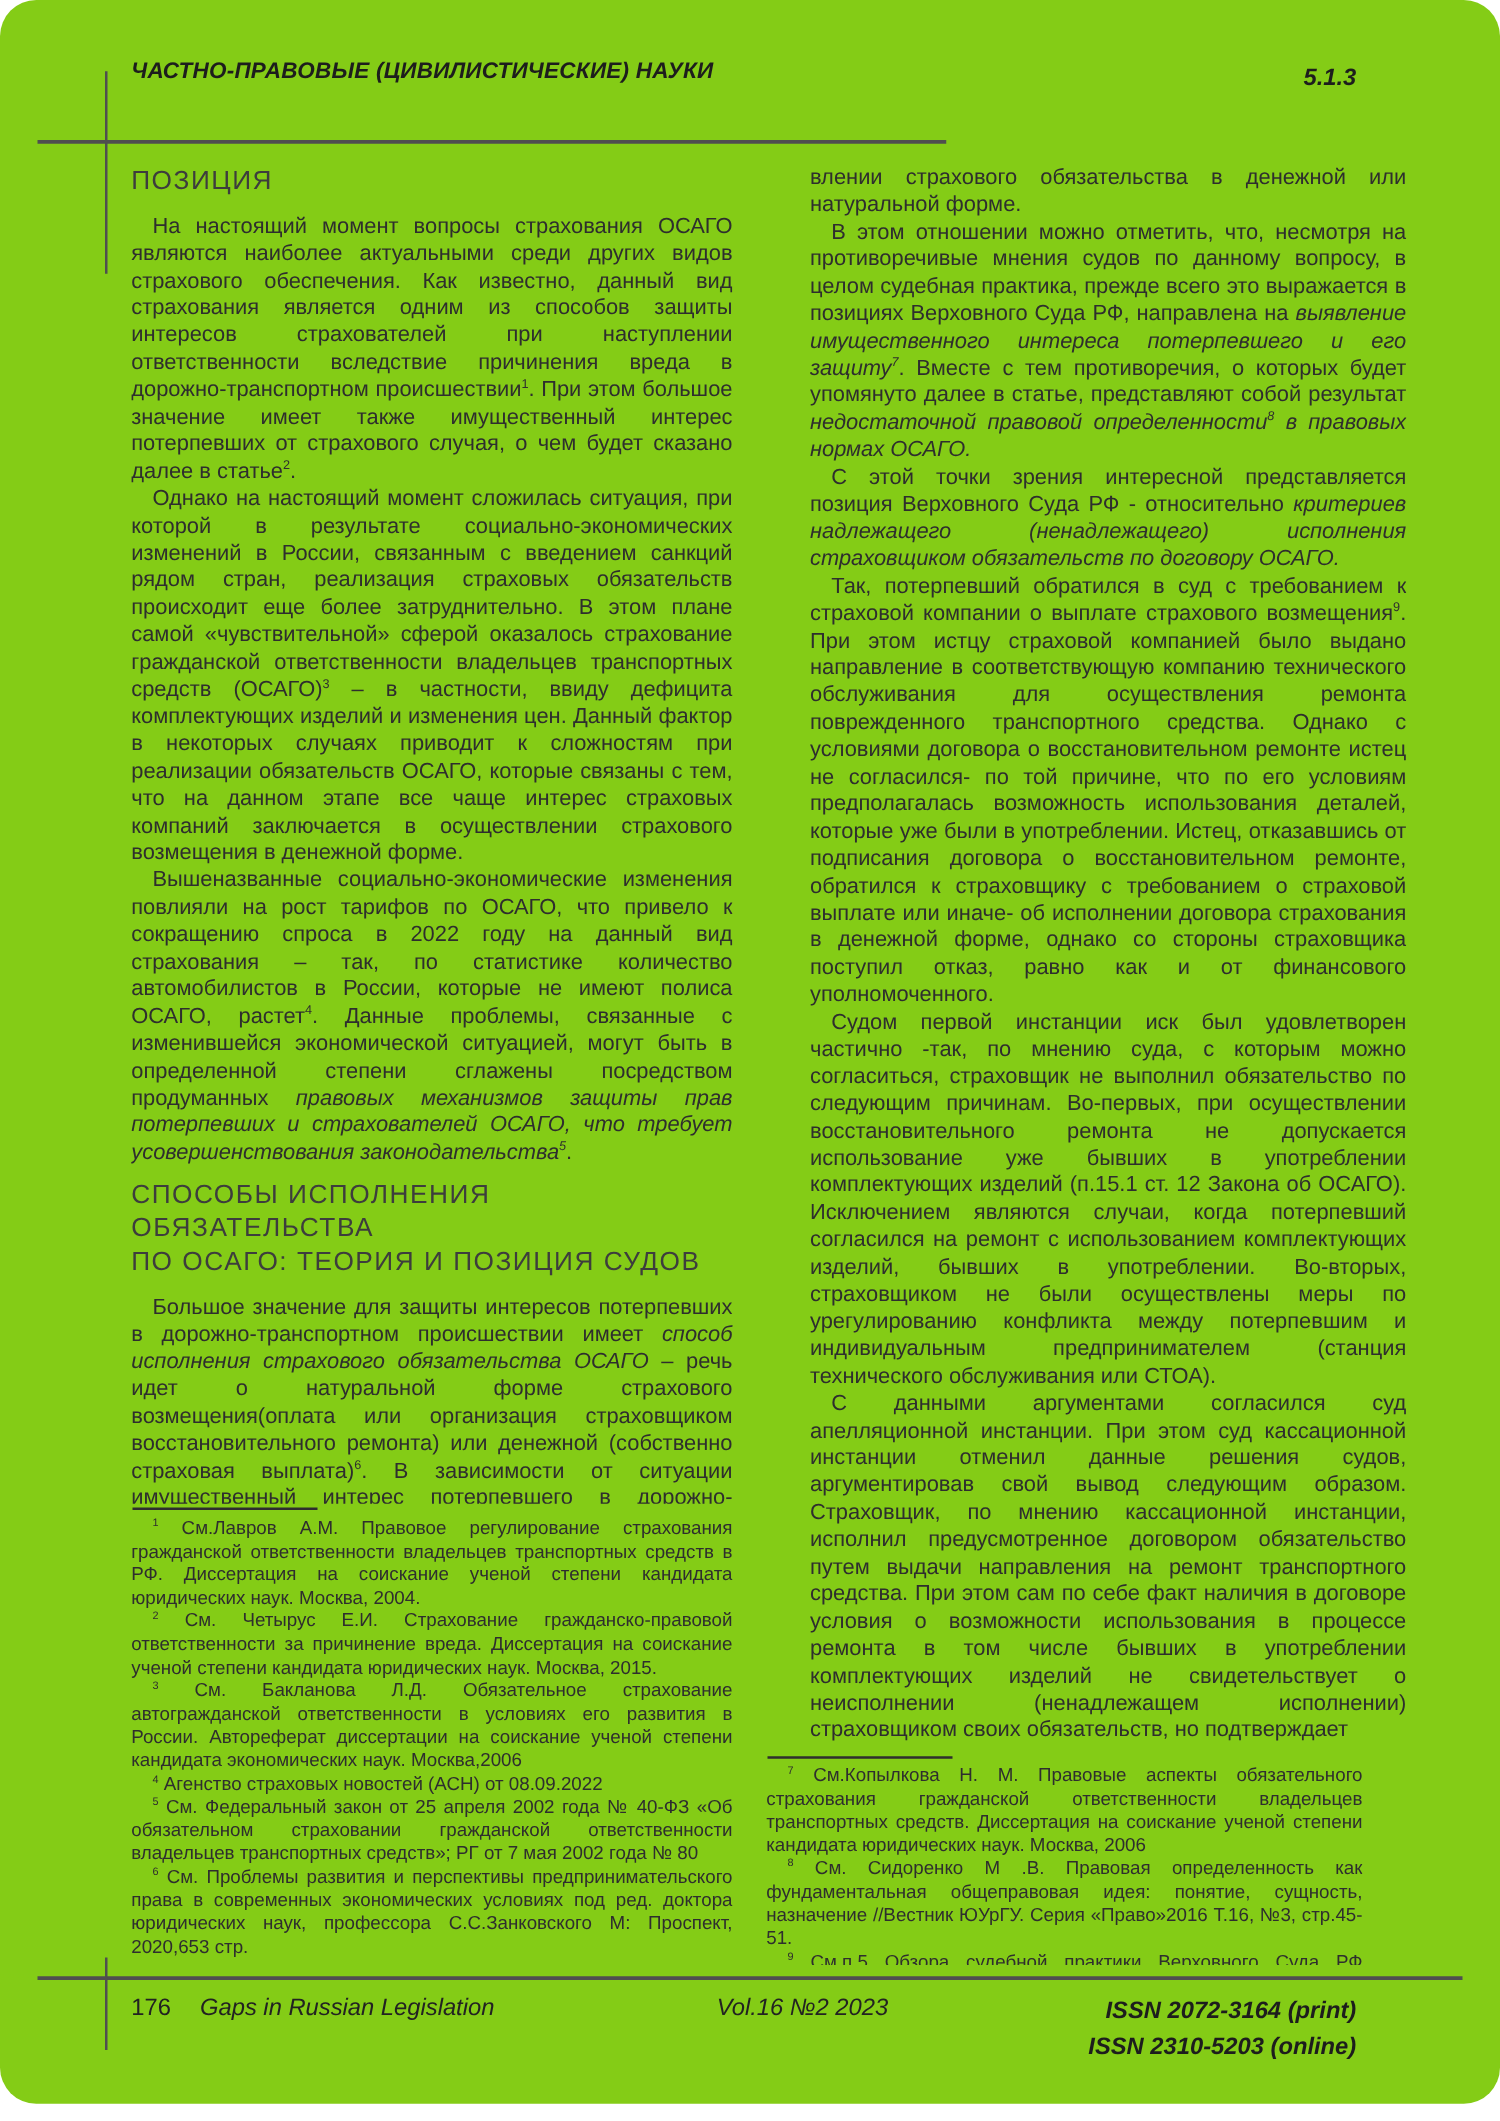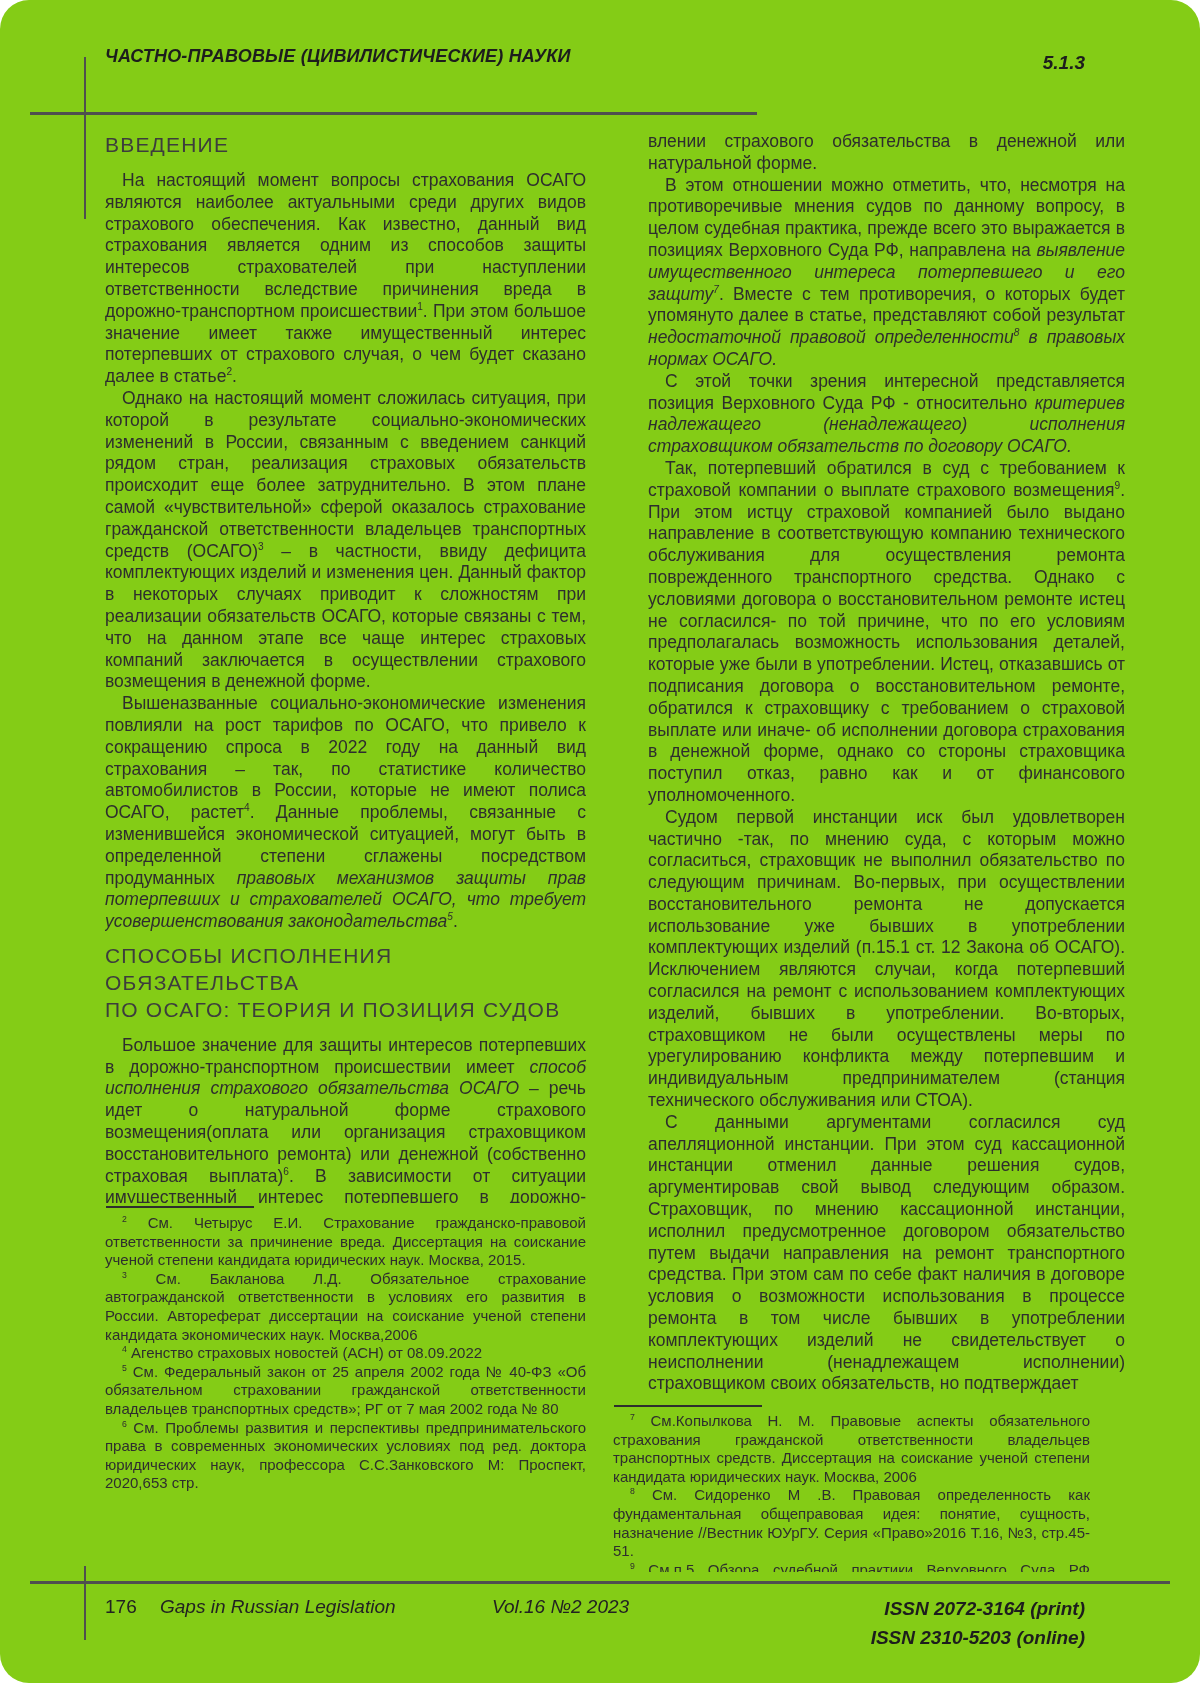--- a/index.html
+++ b/index.html
@@ -51,56 +51,57 @@
   }
   .footnotes-left{left:105px;top:1214px;width:481px;height:362px;}
   .footnotes-right{left:613px;top:1412px;width:477px;height:160px;}
   .footnote{margin:0;text-indent:17px;}
 
   
   .rule-h-bottom{position:absolute;left:30px;top:1581px;width:1140px;height:3px;background:#4f4f4f;}
   .rule-v-bottom{position:absolute;left:84px;top:1566px;width:2px;height:74px;background:#4f4f4f;}
   .footer-page{position:absolute;left:105px;top:1596px;font-size:19px;color:#222;}
   .footer-journal{position:absolute;left:160px;top:1596px;font-size:19px;font-style:italic;color:#222;}
-  .footer-volume{position:absolute;left:492px;width:300px;top:1596px;text-align:left;
+  .footer-volume{position:absolute;left:492px;width:300px;top:1596px;text-align:center;
     font-size:19px;font-style:italic;color:#222;}
   .footer-issn{position:absolute;right:115px;top:1594px;text-align:right;
     font-size:19px;font-style:italic;font-weight:bold;line-height:29px;color:#1d1d1d;}
 </style>
 </head>
 <body>
 
 <div class="page">
 
   <div class="rule-v-top"></div>
   <div class="rule-h-top"></div>
   <div class="header-title">
     <div>ЧАСТНО-ПРАВОВЫЕ (ЦИВИЛИСТИЧЕСКИЕ) НАУКИ</div>
   </div>
   <div class="section-code">5.1.3</div>
 
   <div class="col col-left">
-      <div class="doc-heading">ВВЕДЕНИЕ</div>
+      <div class="doc-heading">ПОЗИЦИЯ</div>
       <p class="body-p"><span>На настоящий момент вопросы страхования ОСАГО являются наиболее актуальными среди других видов страхового обеспечения. Как известно, данный вид страхования является одним из способов защиты интересов страхователей при наступлении ответственности вследствие причинения вреда в дорожно-транспортном происшествии</span><span><sup>1</sup></span><span>. При этом большое значение имеет также имущественный интерес потерпевших от страхового случая, о чем будет сказано далее в статье</span><span><sup>2</sup></span><span>.</span></p>
       <p class="body-p"><span>Однако на настоящий момент сложилась ситуация, при которой в результате социально-экономических изменений в России, связанным с введением санкций рядом стран, реализация страховых обязательств происходит еще более затруднительно. В этом плане самой «чувствительной» сферой оказалось страхование гражданской ответственности владельцев транспортных средств (ОСАГО)</span><span><sup>3</sup></span><span> – в частности, ввиду дефицита комплектующих изделий и изменения цен. Данный фактор в некоторых случаях приводит к сложностям при реализации обязательств ОСАГО, которые связаны с тем, что на данном этапе все чаще интерес страховых компаний заключается в осуществлении страхового возмещения в денежной форме.</span></p>
       <p class="body-p"><span>Вышеназванные социально-экономические изменения повлияли на рост тарифов по ОСАГО, что привело к сокращению спроса в 2022 году на данный вид страхования – так, по статистике количество автомобилистов в России, которые не имеют полиса ОСАГО, растет</span><span><sup>4</sup></span><span>. Данные проблемы, связанные с изменившейся экономической ситуацией, могут быть в определенной степени сглажены посредством продуманных </span><i>правовых механизмов защиты прав потерпевших и страхователей ОСАГО, что требует усовершенствования законодательства</i><i><sup>5</sup></i><span>.</span></p>
       <div class="doc-heading spaced">СПОСОБЫ ИСПОЛНЕНИЯ ОБЯЗАТЕЛЬСТВА<br>ПО ОСАГО: ТЕОРИЯ И ПОЗИЦИЯ СУДОВ</div>
       <p class="body-p"><span>Большое значение для защиты интересов потерпевших в дорожно-транспортном происшествии имеет </span><i>способ исполнения страхового обязательства ОСАГО</i><span> – речь идет о натуральной форме страхового возмещения(оплата или организация страховщиком восстановительного ремонта) или денежной (собственно страховая выплата)</span><span><sup>6</sup></span><span>. В зависимости от ситуации имущественный интерес потерпевшего в дорожно-транспортном происшествии может состоять в осущест-</span></p>
     </div>
   <div class="col col-right">
       <p class="body-p no-indent"><span>влении страхового обязательства в денежной или натуральной форме.</span></p>
       <p class="body-p"><span>В этом отношении можно отметить, что, несмотря на противоречивые мнения судов по данному вопросу, в целом судебная практика, прежде всего это выражается в позициях Верховного Суда РФ, направлена на </span><i>выявление имущественного интереса потерпевшего и его защиту</i><i><sup>7</sup></i><span>. Вместе с тем противоречия, о которых будет упомянуто далее в статье, представляют собой результат </span><i>недостаточной правовой определенности</i><i><sup>8</sup></i><i> в правовых нормах ОСАГО.</i></p>
       <p class="body-p"><span>С этой точки зрения интересной представляется позиция Верховного Суда РФ - относительно </span><i>критериев надлежащего (ненадлежащего) исполнения страховщиком обязательств по договору ОСАГО.</i></p>
       <p class="body-p"><span>Так, потерпевший обратился в суд с требованием к страховой компании о выплате страхового возмещения</span><span><sup>9</sup></span><span>. При этом истцу страховой компанией было выдано направление в соответствующую компанию технического обслуживания для осуществления ремонта поврежденного транспортного средства. Однако с условиями договора о восстановительном ремонте истец не согласился- по той причине, что по его условиям предполагалась возможность использования деталей, которые уже были в употреблении. Истец, отказавшись от подписания договора о восстановительном ремонте, обратился к страховщику с требованием о страховой выплате или иначе- об исполнении договора страхования в денежной форме, однако со стороны страховщика поступил отказ, равно как и от финансового уполномоченного.</span></p>
       <p class="body-p"><span>Судом первой инстанции иск был удовлетворен частично -так, по мнению суда, с которым можно согласиться, страховщик не выполнил обязательство по следующим причинам. Во-первых, при осуществлении восстановительного ремонта не допускается использование уже бывших в употреблении комплектующих изделий (п.15.1 ст. 12 Закона об ОСАГО). Исключением являются случаи, когда потерпевший согласился на ремонт с использованием комплектующих изделий, бывших в употреблении. Во-вторых, страховщиком не были осуществлены меры по урегулированию конфликта между потерпевшим и индивидуальным предпринимателем (станция технического обслуживания или СТОА).</span></p>
       <p class="body-p"><span>С данными аргументами согласился суд апелляционной инстанции. При этом суд кассационной инстанции отменил данные решения судов, аргументировав свой вывод следующим образом. Страховщик, по мнению кассационной инстанции, исполнил предусмотренное договором обязательство путем выдачи направления на ремонт транспортного средства. При этом сам по себе факт наличия в договоре условия о возможности использования в процессе ремонта в том числе бывших в употреблении комплектующих изделий не свидетельствует о неисполнении (ненадлежащем исполнении) страховщиком своих обязательств, но подтверждает</span></p>
     </div>
 
   <div class="fn-sep fn-sep-left"></div>
   <div class="footnotes footnotes-left">
+      <p class="footnote"><sup>1</sup> См.Лавров А.М. Правовое регулирование страхования гражданской ответственности владельцев транспортных средств в РФ. Диссертация на соискание ученой степени кандидата юридических наук. Москва, 2004.</p>
       <p class="footnote"><sup>2</sup> См. Четырус Е.И. Страхование гражданско-правовой ответственности за причинение вреда. Диссертация на соискание ученой степени кандидата юридических наук. Москва, 2015.</p>
       <p class="footnote"><sup>3</sup> См. Бакланова Л.Д. Обязательное страхование автогражданской ответственности в условиях его развития в России. Автореферат диссертации на соискание ученой степени кандидата экономических наук. Москва,2006</p>
       <p class="footnote"><sup>4</sup> Агенство страховых новостей (АСН) от 08.09.2022</p>
       <p class="footnote"><sup>5</sup> См. Федеральный закон от 25 апреля 2002 года № 40-ФЗ «Об обязательном страховании гражданской ответственности владельцев транспортных средств»; РГ от 7 мая 2002 года № 80</p>
       <p class="footnote"><sup>6</sup> См. Проблемы развития и перспективы предпринимательского права в современных экономических условиях под ред. доктора юридических наук, профессора С.С.Занковского М: Проспект, 2020,653 стр.</p>
     </div>
   <div class="fn-sep fn-sep-right"></div>
   <div class="footnotes footnotes-right">
       <p class="footnote"><sup>7</sup> См.Копылкова Н. М. Правовые аспекты обязательного страхования гражданской ответственности владельцев транспортных средств. Диссертация на соискание ученой степени кандидата юридических наук. Москва, 2006</p>
       <p class="footnote"><sup>8</sup> См. Сидоренко М .В. Правовая определенность как фундаментальная общеправовая идея: понятие, сущность, назначение //Вестник ЮУрГУ. Серия «Право»2016 Т.16, №3, стр.45-51.</p>

